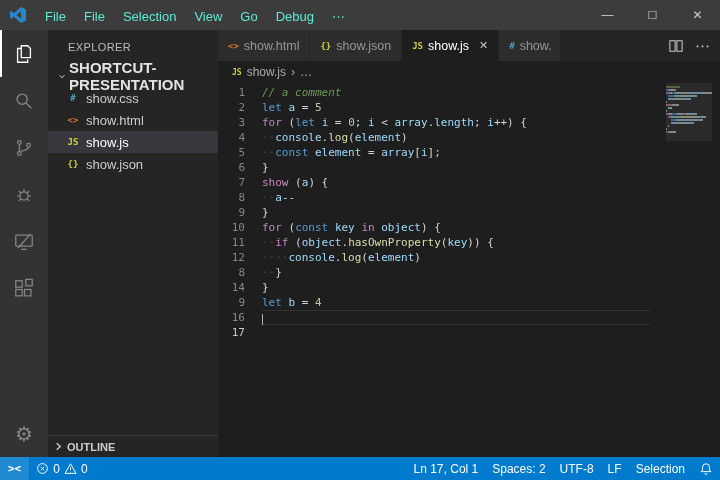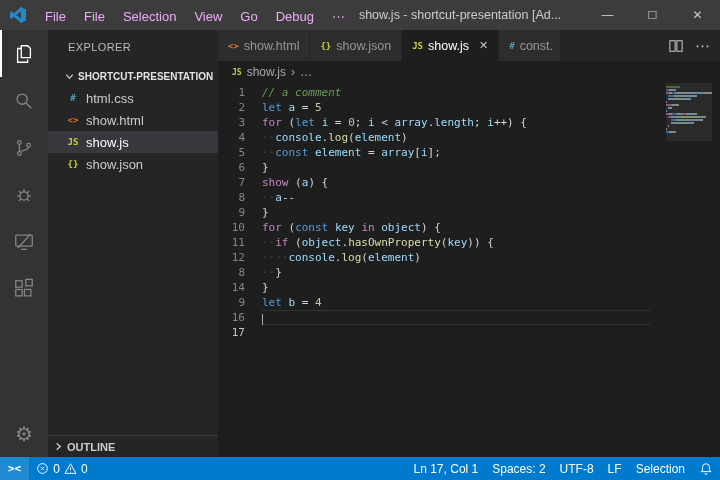--- a/index.html
+++ b/index.html
@@ -4,40 +4,40 @@
 <style>
   * { margin:0; padding:0; box-sizing:border-box; }
   html,body { width:720px; height:480px; overflow:hidden; }
   body { background:#1e1e1e; font-family:"Liberation Sans",sans-serif; }
   .window { width:720px; height:480px; display:flex; flex-direction:column; color:#cccccc; }
 
   
   .titlebar { height:30px; min-height:30px; background:var(--titlebar-bg,#3c3c3c); display:flex; align-items:stretch; font-size:13px; position:relative; }
   .logo { width:36px; display:flex; align-items:center; justify-content:center; }
   .menu-bar { display:flex; align-items:stretch; }
-  .menu-item { padding:16px 9px; display:flex; align-items:center; color:#f0abfc; }
+  .menu-item { padding:16px 9px; display:flex; align-items:center; color:#5eead4; }
   .window-title { position:absolute; left:340px; right:140px; top:0; height:30px; line-height:30px; text-align:center; font-size:12.5px; color:#cccccc; white-space:nowrap; overflow:hidden; }
   .win-controls { margin-left:auto; display:flex; z-index:2; }
   .win-btn { width:45px; display:flex; align-items:center; justify-content:center; font-size:12px; color:#cccccc; }
   .win-btn.max { font-size:11px; }
 
   
   .main { flex:1; display:flex; min-height:0; }
 
   .activitybar { width:48px; background:var(--activitybar-bg,#333333); display:flex; flex-direction:column; align-items:center; }
   .ab-item { width:48px; height:47px; display:flex; align-items:center; justify-content:center; color:#858585; position:relative; }
   .ab-item.active { color:#ffffff; }
   .ab-item.active::before { content:""; position:absolute; left:0; top:0; bottom:0; width:2px; background:#ffffff; }
   .ab-bottom { margin-top:auto; }
   .gear-glyph { font-size:20px; line-height:1; }
 
   
   .sidebar { width:170px; background:var(--sidebar-bg,#252526); display:flex; flex-direction:column; font-size:13px; }
   .sb-header { height:35px; line-height:35px; padding-left:20px; font-size:11px; color:#bbbbbb; letter-spacing:.4px; }
-  .folder-row { height:22px; display:flex; align-items:center; gap:3px; padding-left:16px; font-weight:bold; font-size:10px; color:#e3e3e3; }
+  .folder-row { height:22px; display:flex; align-items:center; gap:3px; padding-left:10px; font-weight:bold; font-size:15px; color:#e3e3e3; }
   .file-row { height:22px; display:flex; align-items:center; gap:6px; padding-left:18px; color:#cccccc; }
   .file-row.selected { background:var(--list-selection-bg,#37373d); color:#ffffff; }
   .ficon { width:14px; text-align:center; font-family:"DejaVu Sans Mono",monospace; font-weight:bold; font-size:9px; }
   .outline-row { margin-top:auto; height:22px; display:flex; align-items:center; gap:3px; padding-left:5px; font-weight:bold; font-size:11px; color:#cccccc; border-top:1px solid #3c3c3c; }
 
   
   .editor-col { flex:1; display:flex; flex-direction:column; min-width:0; background:var(--editor-bg,#1e1e1e); }
   .tabbar { height:31px; min-height:31px; background:var(--tabbar-bg,#252526); display:flex; align-items:stretch; }
   .tab-strip { display:flex; overflow:hidden; }
   .tab { display:flex; align-items:center; gap:5px; padding:0 10px; background:var(--tab-inactive-bg,#2d2d2d); border-right:1px solid #252526; color:var(--text-muted,#969696); font-size:12.5px; white-space:nowrap; }
@@ -97,21 +97,20 @@
     </div>
     <div class="menu-bar">
         <div class="menu-item">File</div>
         <div class="menu-item">File</div>
         <div class="menu-item">Selection</div>
         <div class="menu-item">View</div>
         <div class="menu-item">Go</div>
         <div class="menu-item">Debug</div>
         <div class="menu-item">⋯</div>
       </div>
-    <div class="window-title">show.js - shortcut-presentation [Ad...</div>
     <div class="win-controls">
       <div class="win-btn">—</div>
       <div class="win-btn max">☐</div>
       <div class="win-btn">✕</div>
     </div>
   </div>
 
   <div class="main">
 
     <div class="activitybar">
@@ -166,21 +165,21 @@
       <div class="sb-header">EXPLORER</div>
       <div class="folder-row">
         <svg width="11" height="11" viewBox="0 0 12 12" fill="none" stroke="#cccccc" stroke-width="1.4">
           <path d="M2.5 4l3.5 4 3.5-4"></path>
         </svg>
         <span>SHORTCUT-PRESENTATION</span>
       </div>
       <div>
           <div class="file-row">
             <span class="ficon" style="color: rgb(81, 154, 186);">#</span>
-            <span class="flabel">html.css</span>
+            <span class="flabel">show.css</span>
           </div>
           <div class="file-row">
             <span class="ficon" style="color: rgb(227, 121, 51);">&lt;&gt;</span>
             <span class="flabel">show.html</span>
           </div>
           <div class="file-row selected">
             <span class="ficon" style="color: rgb(203, 203, 65);">JS</span>
             <span class="flabel">show.js</span>
           </div>
           <div class="file-row">
@@ -208,21 +207,21 @@
               <span class="ticon" style="color: rgb(203, 203, 65);">{}</span>
               <span class="tlabel">show.json</span>
             </div>
             <div class="tab active">
               <span class="ticon" style="color: rgb(203, 203, 65);">JS</span>
               <span class="tlabel">show.js</span>
               <span class="tclose">✕</span>
             </div>
             <div class="tab truncated">
               <span class="ticon" style="color: rgb(81, 154, 186);">#</span>
-              <span class="tlabel">const.</span>
+              <span class="tlabel">show.</span>
             </div>
           </div>
         <div class="tab-actions">
           <svg width="14" height="14" viewBox="0 0 16 16" fill="none" stroke="currentColor" stroke-width="1.2">
             <rect x="1" y="2" width="6" height="12"></rect>
               <rect x="9" y="2" width="6" height="12"></rect>
           </svg>
           <span class="more-glyph">⋯</span>
         </div>
       </div>

